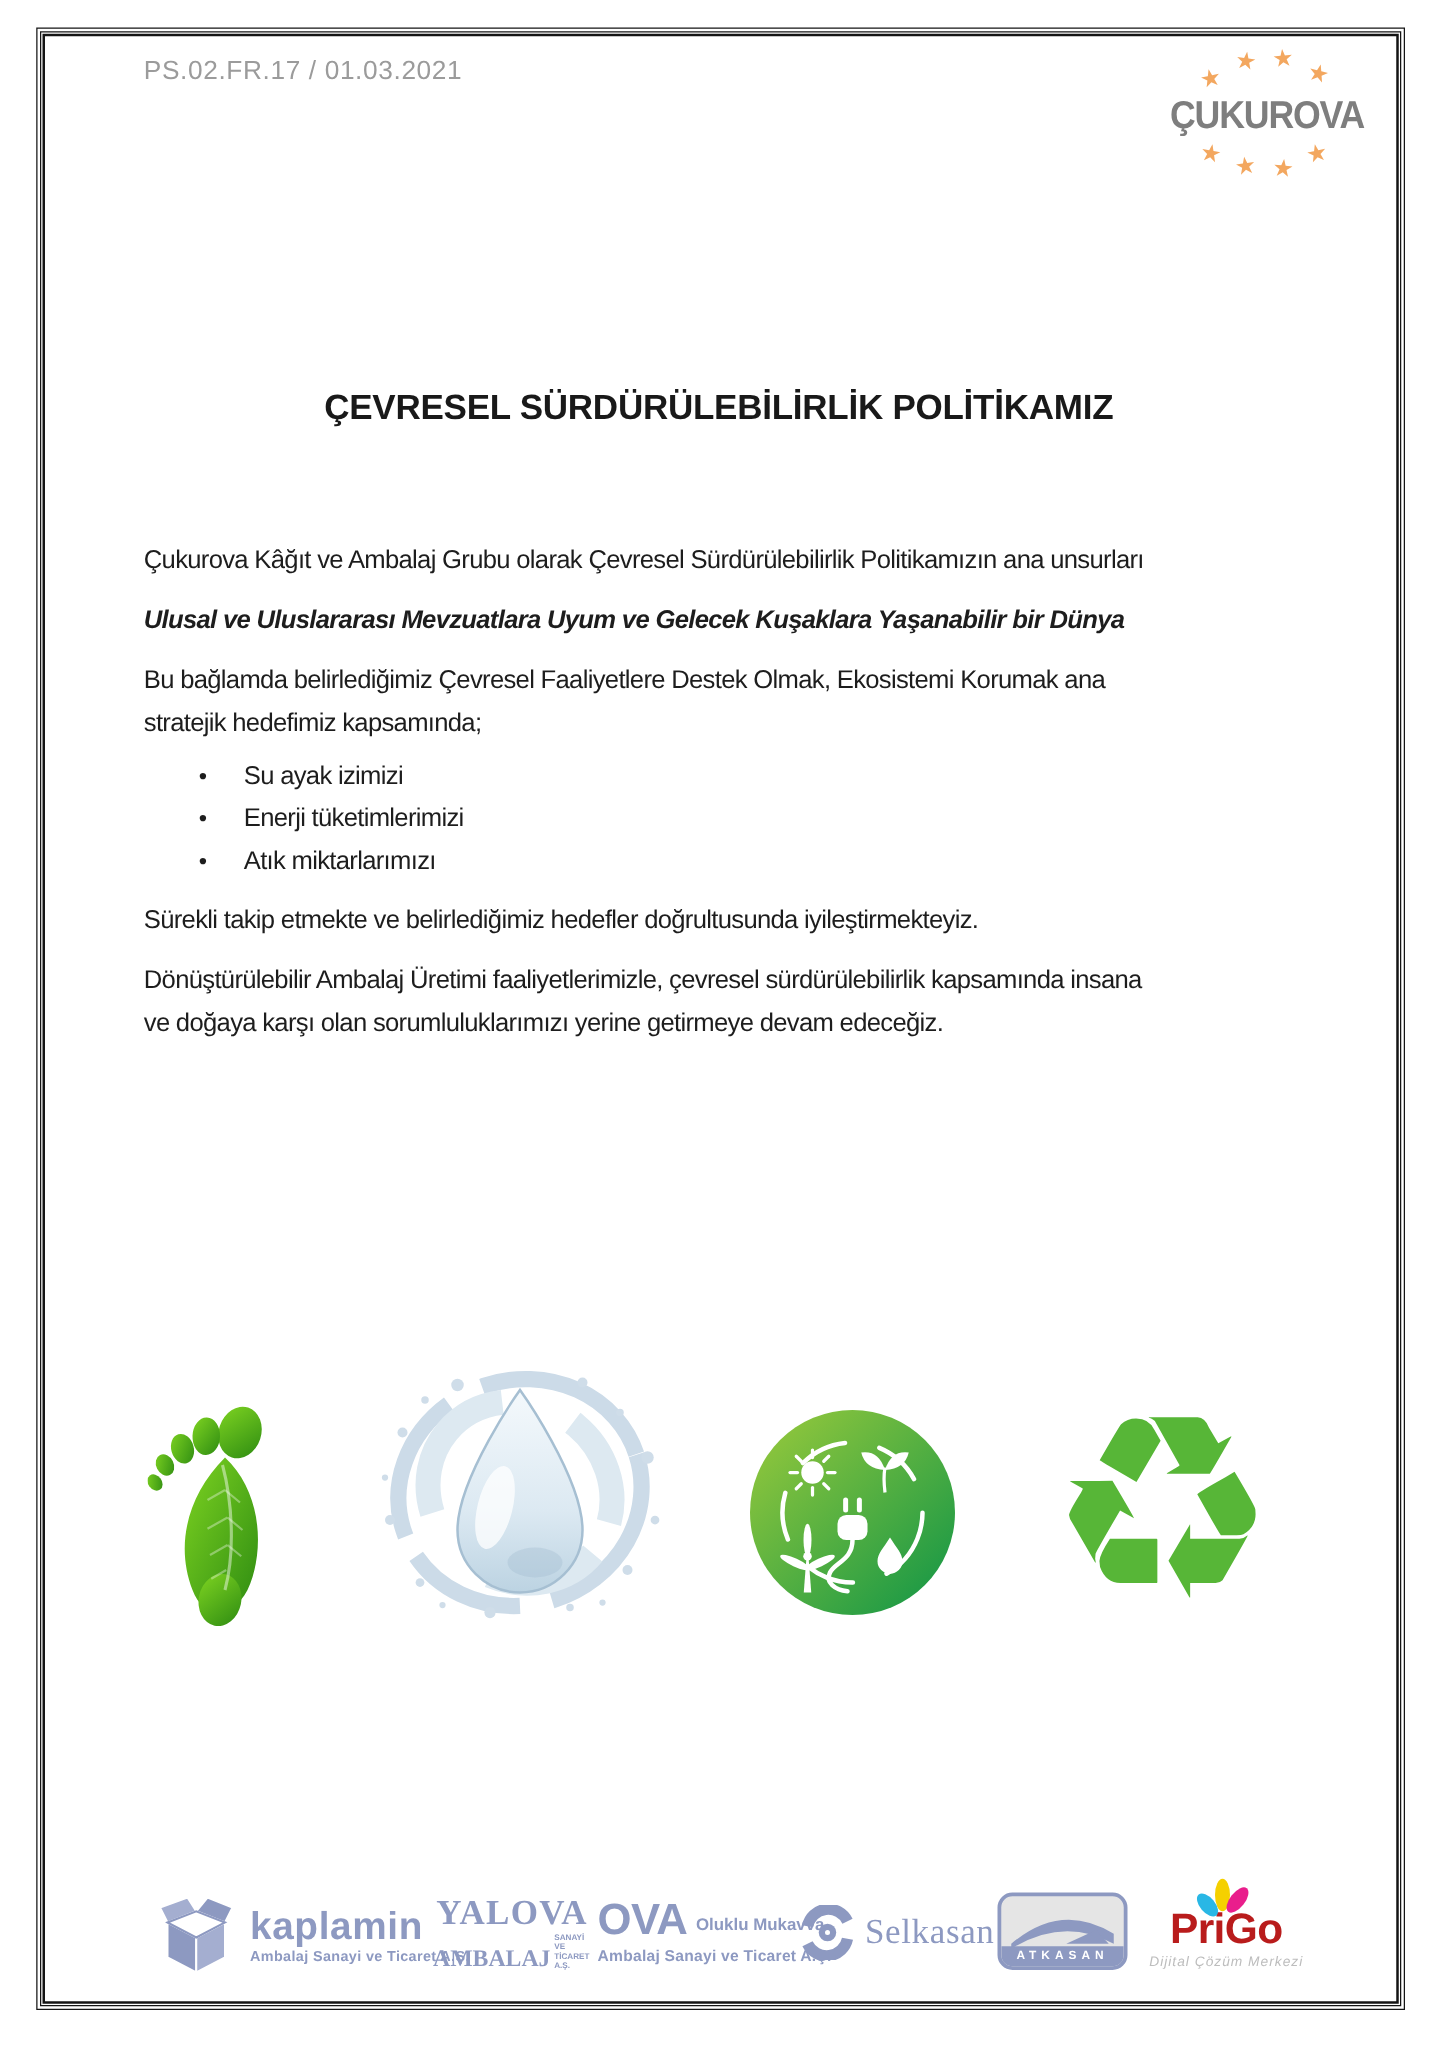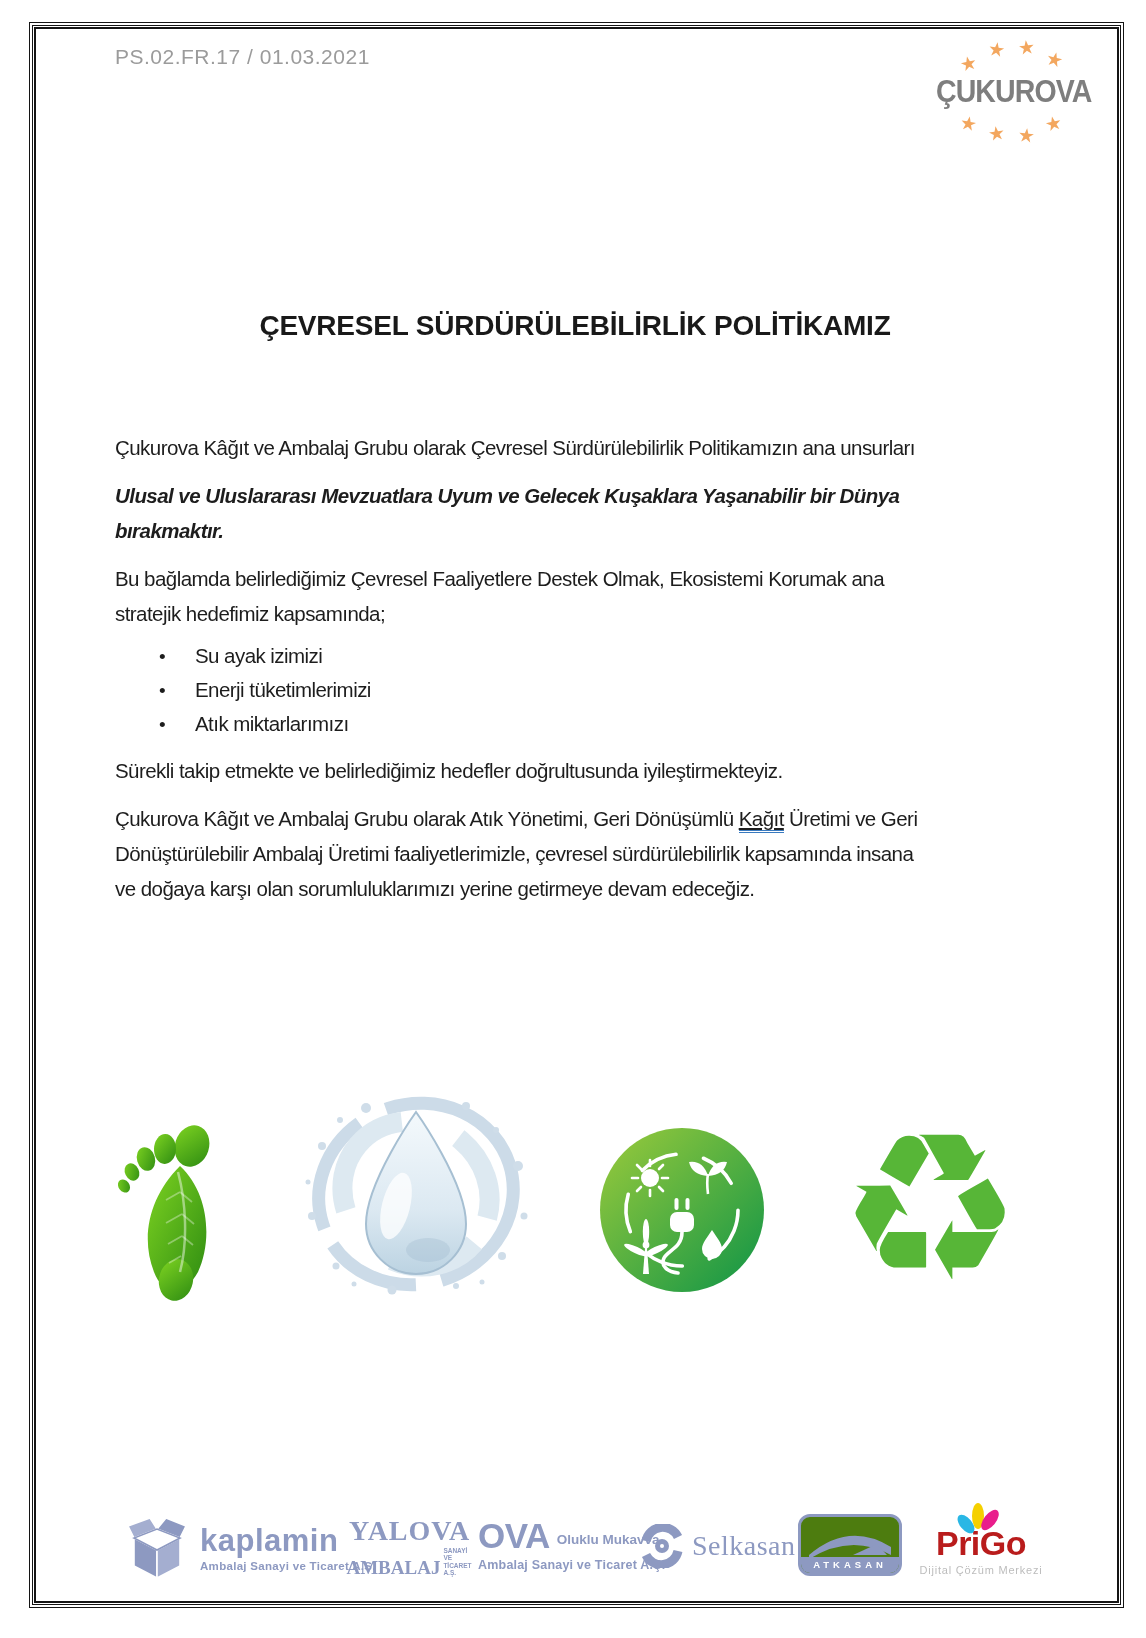--- a/index.html
+++ b/index.html
@@ -43,25 +43,25 @@
   .yalova .yrow { display:flex; justify-content:center; align-items:flex-end; margin-top:2px; }
   .yalova .yname2 { font-size:19px; font-weight:bold; line-height:1; }
   .yalova .ytiny { text-align:left; margin-left:3px; font-size:6.5px; font-weight:bold; font-family:"Liberation Sans", sans-serif; line-height:1.15; }
   .ova { left:478px; top:1518px; }
   .ova .orow { display:flex; align-items:center; }
   .ova .oname { font-size:35px; font-weight:bold; line-height:1; letter-spacing:-.5px; }
   .ova .otag { font-size:13.5px; font-weight:bold; margin-left:7px; margin-top:8px; }
   .ova .osub { font-size:12.5px; font-weight:bold; margin-top:5px; letter-spacing:.2px; }
   .selkasan { left:640px; top:1524px; display:flex; align-items:center; }
   .selkasan .sname { font-size:28px; font-weight:normal; font-family:"Liberation Serif", serif; margin-left:8px; letter-spacing:.5px; }
-  .atkasan { left:798px; top:1514px; width:104px; height:62px; border:3px solid #8d99c1; border-radius:12px; overflow:hidden; background:#4d7c0f; }
+  .atkasan { left:798px; top:1514px; width:104px; height:62px; border:3px solid #8d99c1; border-radius:12px; overflow:hidden; background:#e5e5e5; }
   .atkasan .abar { position:absolute; left:0; bottom:0; width:100%; height:16px; background:#8d99c1; color:#fff; font-size:9.5px; font-weight:bold; letter-spacing:4px; text-align:center; line-height:16px; }
   .prigo { left:916px; top:1508px; width:130px; text-align:center; }
   .prigo .pname { font-size:34px; font-weight:bold; color:#b91c1c; line-height:1; letter-spacing:-.5px; margin-top:18px; }
-  .prigo .psub { font-size:11px; color:#bdbdbd; letter-spacing:.8px; margin-top:4px; }
+  .prigo .psub { font-size:11px; color:#bdbdbd; letter-spacing:.8px; margin-top:4px;font-style:italic; }
   .prigo .petals { position:absolute; left:34px; top:-6px; }
   .recycle-wrap { font-family:"DejaVu Sans", sans-serif; font-size:205px; line-height:160px; color:#57b637; }
 </style>
 </head>
 <body>
 
 <div class="page">
 
   <div class="frame">
       <div class="frame2">
@@ -82,34 +82,32 @@
     <span class="star" style="left:121px;top:80px; transform:rotate(-12deg);">★</span>
     <div class="wordmark">ÇUKUROVA</div>
   </div>
 
   <div class="title">ÇEVRESEL SÜRDÜRÜLEBİLİRLİK POLİTİKAMIZ</div>
 
   <div class="content">
     <p>Çukurova Kâğıt ve Ambalaj Grubu olarak Çevresel Sürdürülebilirlik Politikamızın ana unsurları</p>
     <p class="bold-italic">
       <span class="line">Ulusal ve Uluslararası Mevzuatlara Uyum ve Gelecek Kuşaklara Yaşanabilir bir Dünya</span>
-      <span class="line">bırakmaktır.</span>
     </p>
     <p style="margin-bottom:8px;">
       <span class="line">Bu bağlamda belirlediğimiz Çevresel Faaliyetlere Destek Olmak, Ekosistemi Korumak ana</span>
       <span class="line">stratejik hedefimiz kapsamında;</span>
     </p>
     <ul>
       <li><span class="dot">•</span><span>Su ayak izimizi</span></li>
       <li><span class="dot">•</span><span>Enerji tüketimlerimizi</span></li>
       <li><span class="dot">•</span><span>Atık miktarlarımızı</span></li>
     </ul>
     <p>Sürekli takip etmekte ve belirlediğimiz hedefler doğrultusunda iyileştirmekteyiz.</p>
     <p>
-      <span class="line"><span>Çukurova Kâğıt ve Ambalaj Grubu olarak Atık Yönetimi, Geri Dönüşümlü </span><span class="u-word">Kağıt</span><span> Üretimi ve Geri</span></span>
       <span class="line">Dönüştürülebilir Ambalaj Üretimi faaliyetlerimizle, çevresel sürdürülebilirlik kapsamında insana</span>
       <span class="line">ve doğaya karşı olan sorumluluklarımızı yerine getirmeye devam edeceğiz.</span>
     </p>
   </div>
 
   <div class="eco-icon" style="left:118px; top:1122px;">
     <svg width="100" height="180" viewBox="0 0 100 180">
       <defs>
         <linearGradient id="gLeaf" x1="0" y1="0" x2="1" y2="1">
           <stop offset="0" stop-color="#7ed321"></stop>

